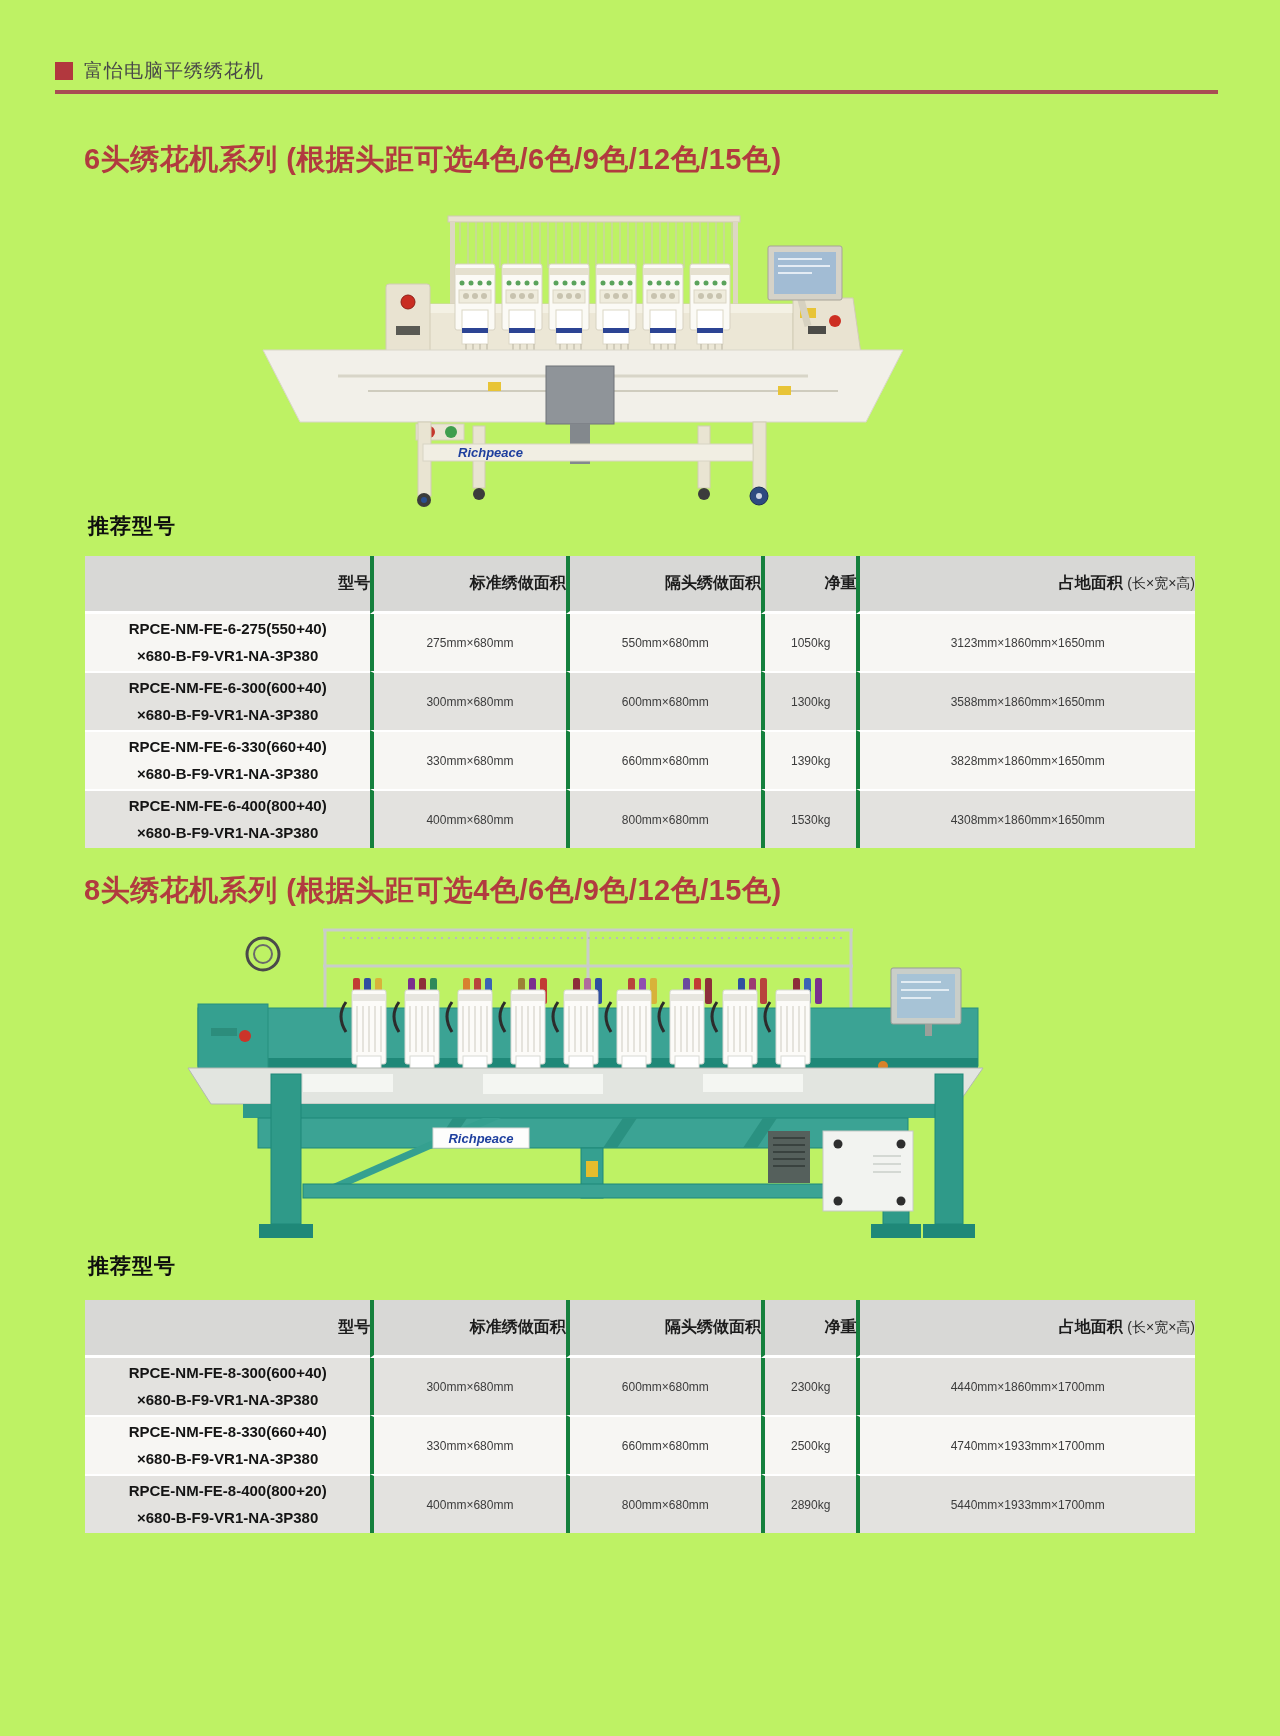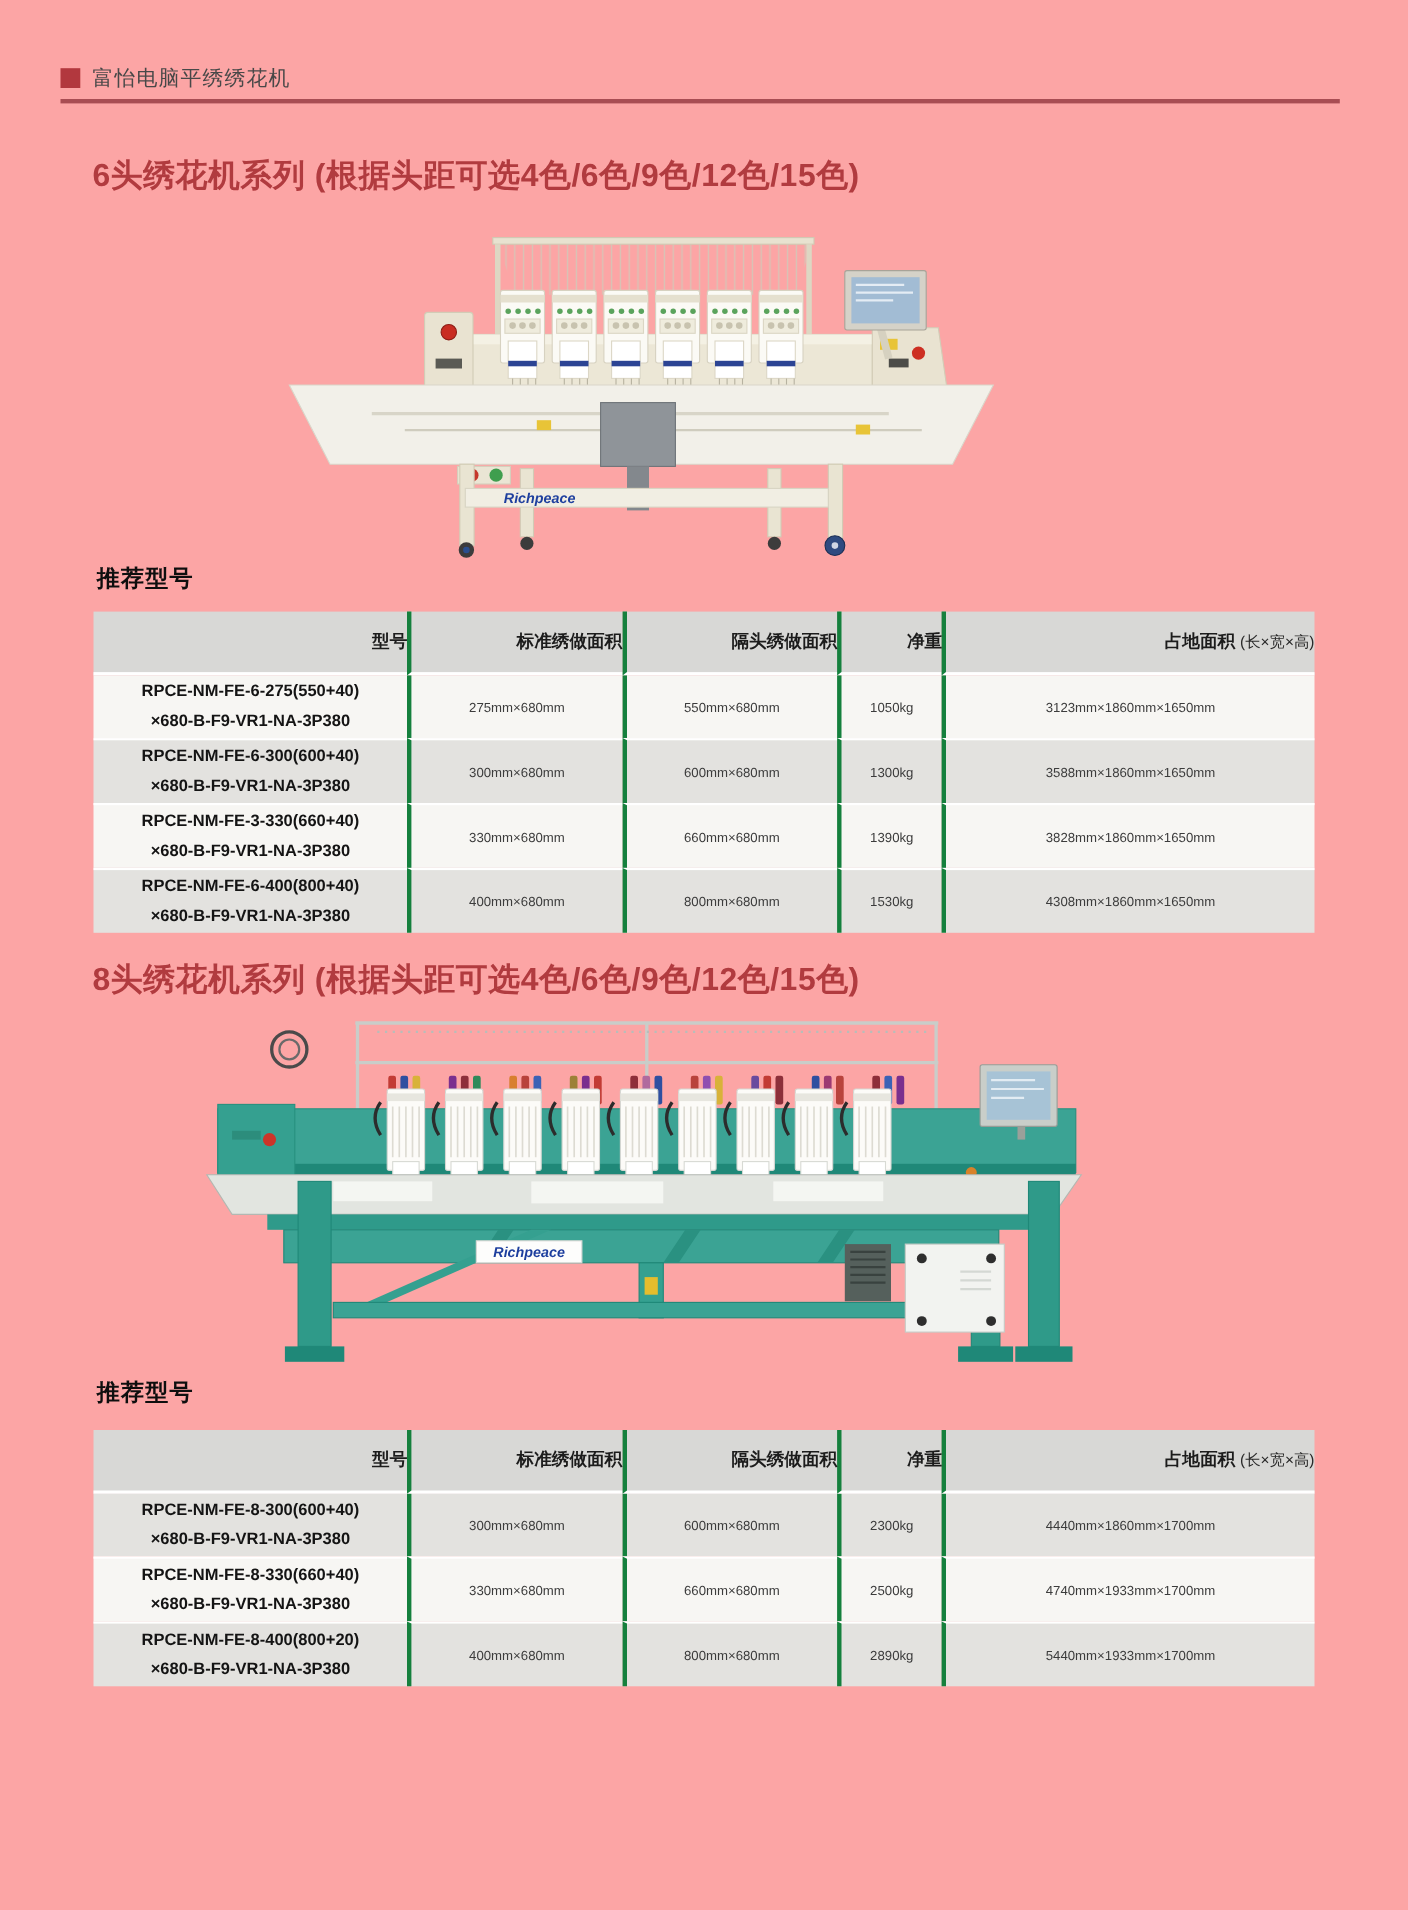--- a/index.html
+++ b/index.html
@@ -1,17 +1,17 @@
 <!DOCTYPE html>
 <html><head>
 <meta charset="utf-8">
 <style>
   html,body{margin:0;padding:0;background:#ffffff;}
   .page{
-    position:relative;width:1280px;height:1736px;background:#fca5a5;overflow:hidden;
+    position:relative;width:1280px;height:1736px;background:#bef264;overflow:hidden;
     font-family:"Liberation Sans","DejaVu Sans",sans-serif;color:#333;
   }
   
   .hdr-square{position:absolute;left:55px;top:62px;width:18px;height:18px;background:#b2383e;}
   .hdr-title{position:absolute;left:84px;top:58px;font-size:19px;color:#484848;letter-spacing:1px;}
   .hdr-rule{position:absolute;left:55px;top:90px;width:1163px;height:4px;background:#a84d53;}
   
   .section-title{
     position:absolute;left:84px;margin:0;font-size:29px;font-weight:bold;color:#b13b3f;
     letter-spacing:0.5px;white-space:nowrap;
@@ -173,21 +173,21 @@
           <div>RPCE-NM-FE-6-300(600+40)</div>
           <div>×680-B-F9-VR1-NA-3P380</div>
         </td>
         <td>300mm×680mm</td>
         <td>600mm×680mm</td>
         <td>1300kg</td>
         <td>3588mm×1860mm×1650mm</td>
       </tr>
       <tr class="row-odd">
         <td class="model">
-          <div>RPCE-NM-FE-3-330(660+40)</div>
+          <div>RPCE-NM-FE-6-330(660+40)</div>
           <div>×680-B-F9-VR1-NA-3P380</div>
         </td>
         <td>330mm×680mm</td>
         <td>660mm×680mm</td>
         <td>1390kg</td>
         <td>3828mm×1860mm×1650mm</td>
       </tr>
       <tr class="row-even">
         <td class="model">
           <div>RPCE-NM-FE-6-400(800+40)</div>

